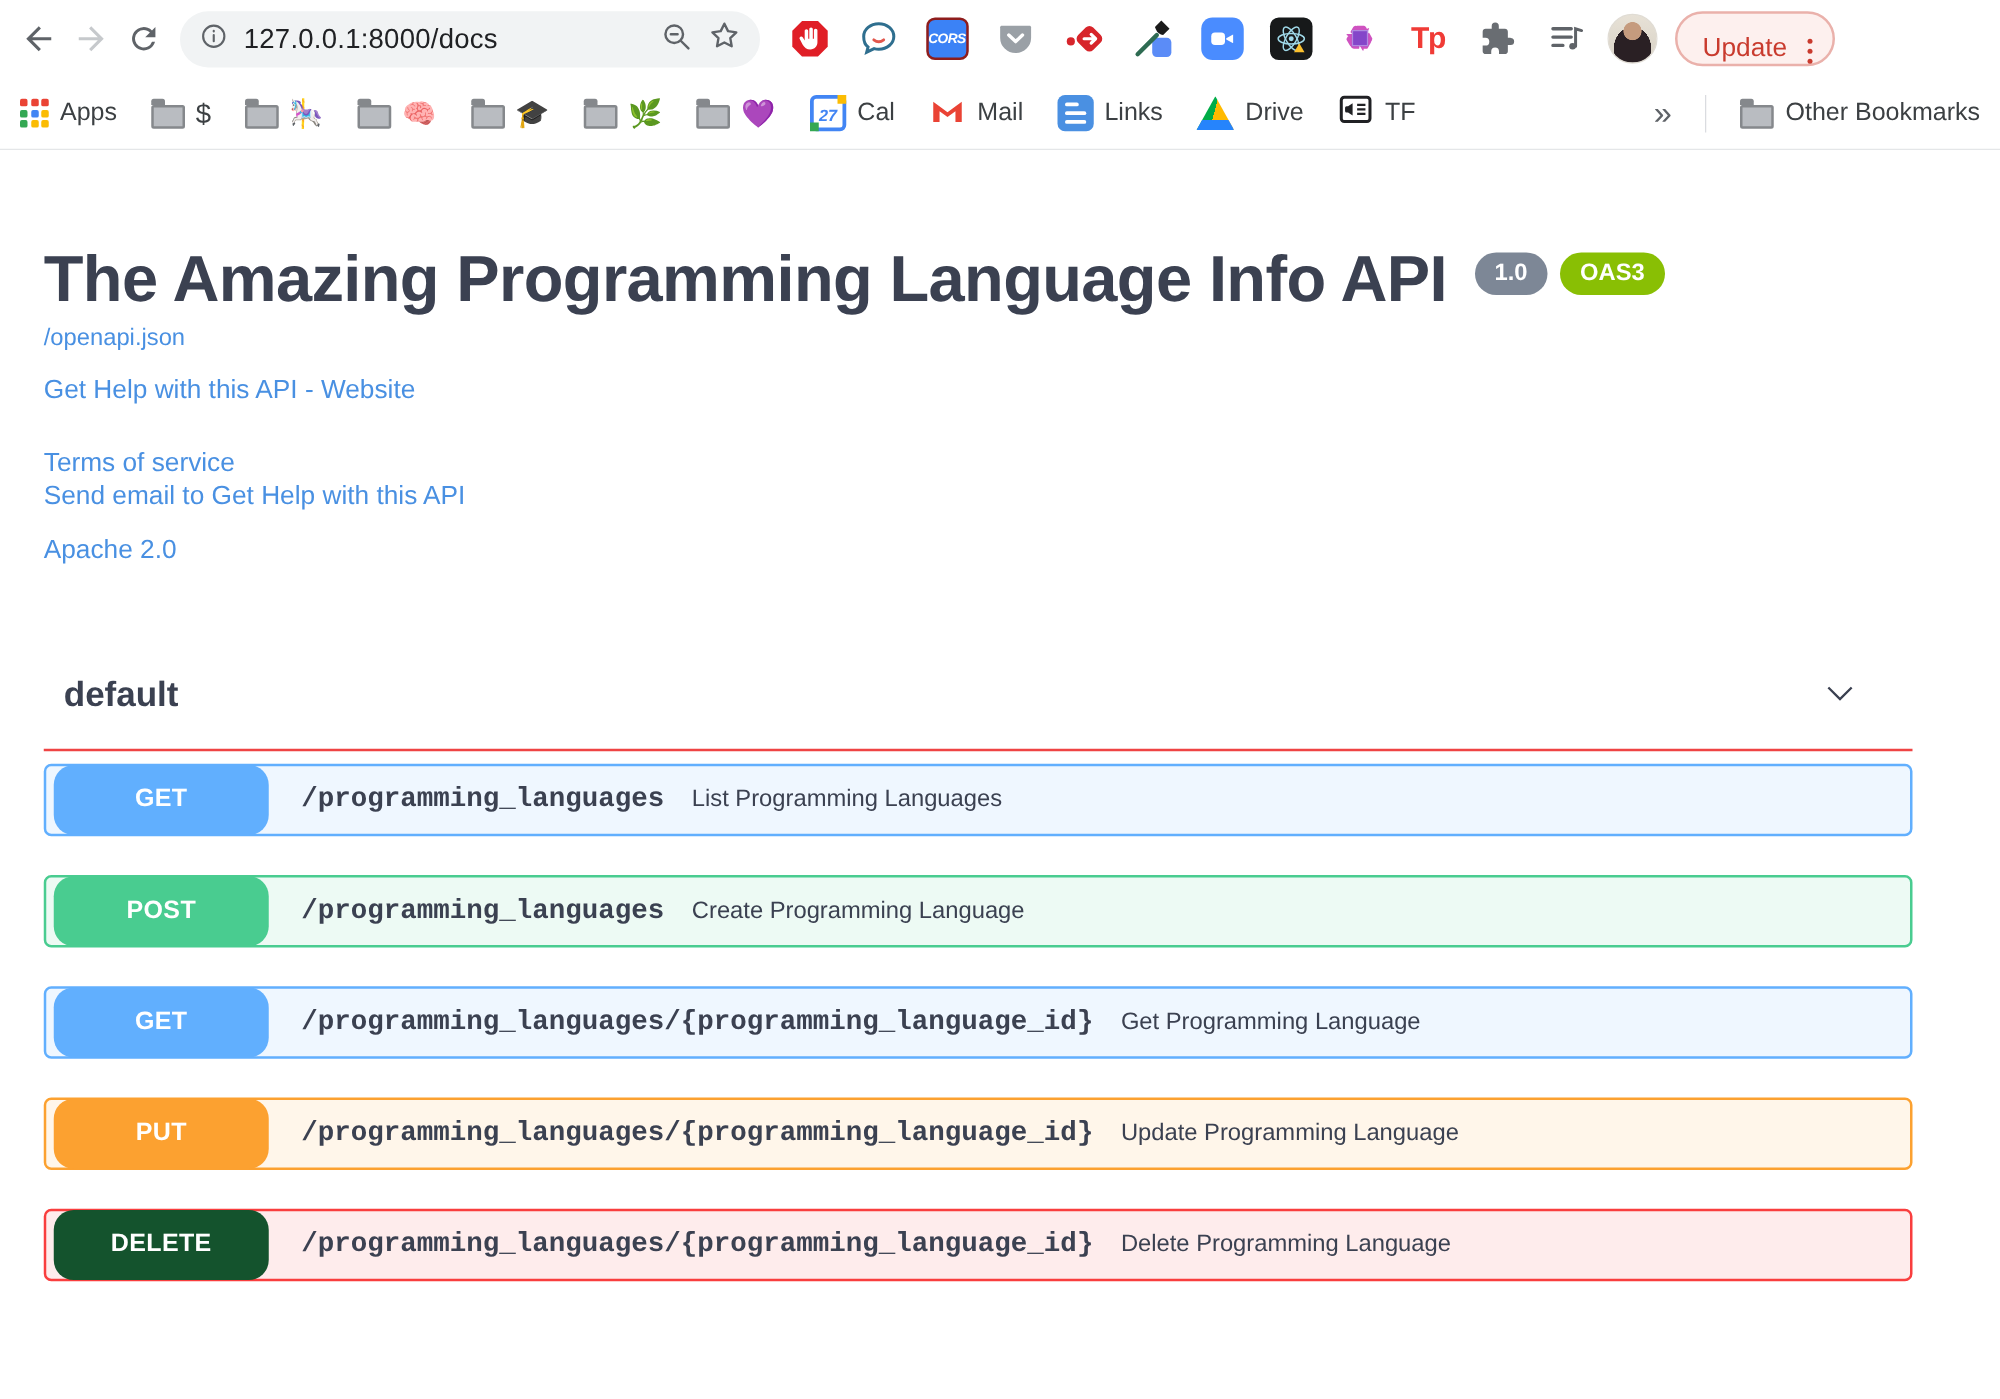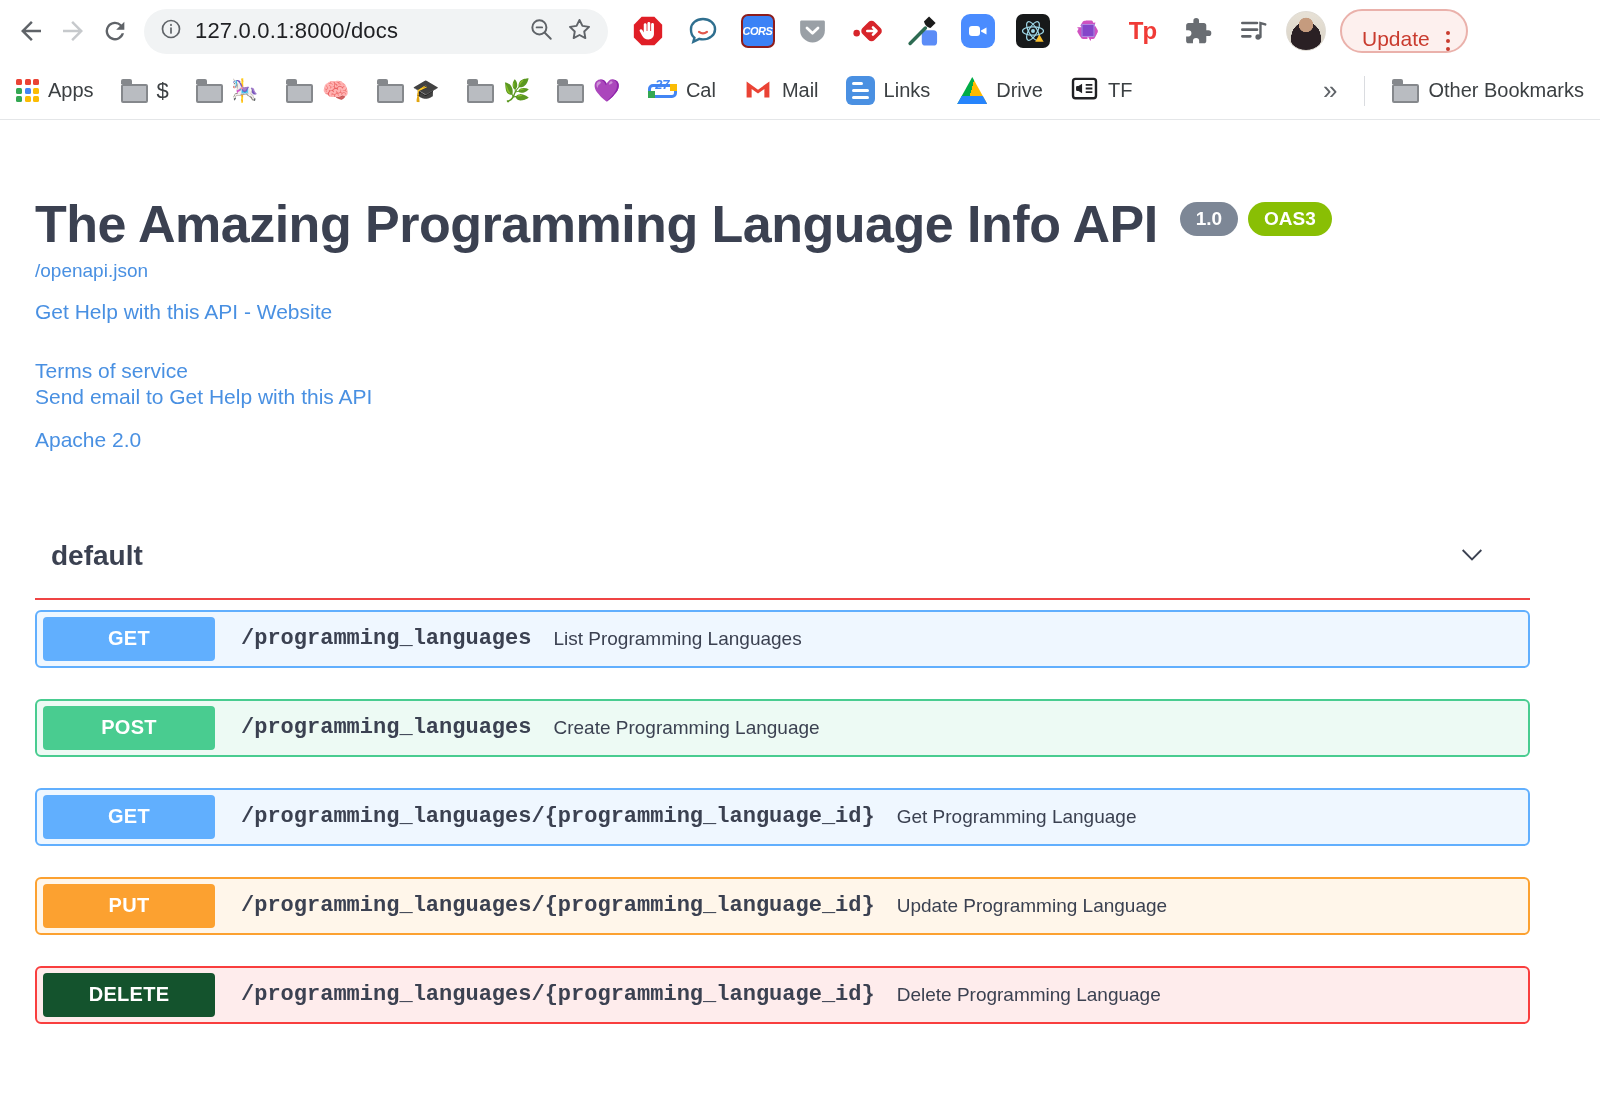--- a/index.html
+++ b/index.html
@@ -31,21 +31,21 @@
   .kebab i { width:4.5px; height:4.5px; border-radius:50%; background:#c93b2e; }
 
   
   .bookmarks { height:58px; display:flex; align-items:center; padding:0 16px; gap:27px; background:#fff; border-bottom:1px solid #e4e6e8; font-size:20px; color:#3c4043; }
   .bm-item { display:flex; align-items:center; gap:9px; flex:0 0 auto; }
   .apps-grid { display:grid; grid-template-columns:repeat(3,6px); grid-template-rows:repeat(3,6px); gap:2.5px; }
   .apps-grid i { border-radius:1.5px; }
   .folder { position:relative; width:27px; height:19px; background:#b9bcc1; border:2px solid #85888c; border-radius:2px; margin-top:5px; }
   .folder::before { content:""; position:absolute; top:-7px; left:-2px; width:11px; height:5px; background:#85888c; border-radius:2px 2px 0 0; }
   .emoji-label { font-size:22px; line-height:1; }
-  .cal-icon { width:29px; height:14px; background:#fff; border:3px solid #4285f4; border-radius:5px; display:flex; align-items:flex-end; justify-content:center; position:relative;font-style:italic; }
+  .cal-icon { width:29px; height:29px; background:#fff; border:3px solid #4285f4; border-radius:5px; display:flex; align-items:flex-end; justify-content:center; position:relative;font-style:italic; }
   .cal-day { font-size:13px; font-weight:bold; color:#4285f4; line-height:1.4; }
   .cal-icon::before { content:""; position:absolute; top:-3px; right:-3px; width:7px; height:7px; background:#fbbc04; }
   .cal-icon::after { content:""; position:absolute; bottom:-3px; left:-3px; width:7px; height:7px; background:#34a853; }
   .links-icon { width:29px; height:29px; background:#4a90e2; border-radius:6px; display:flex; flex-direction:column; align-items:center; justify-content:center; gap:3.5px; }
   .links-icon i { width:17px; height:3.2px; background:#fff; border-radius:2px; }
   .links-icon i.short { align-self:flex-start; margin-left:6px; width:11px; }
   .drive-icon { width:30px; height:27px; clip-path:polygon(50% 0,100% 100%,0 100%);
     background: linear-gradient(to top, #2684fc 0 30%, rgba(0,0,0,0) 30%), linear-gradient(105deg, #00ac47 0 48%, #ffba00 48%); }
   .chev-more { font-size:26px; color:#5f6368; }
   .bm-divider { width:1px; height:30px; background:#dadce0; }
@@ -65,21 +65,21 @@
   .link-terms { margin-top:32px; }
   .link-website { margin-top:16px; line-height:1.35; }
   .link-email { line-height:1.35; }
   .link-license { margin-top:17px; }
 
   .section-header { margin-top:86px; display:flex; align-items:center; justify-content:space-between; padding:0 42px 24px 16px; border-bottom:2px solid #ef4444; }
   .section-title { font-size:28px; font-weight:bold; color:#3b4151; }
 
   .opblock-list { margin-top:10px; }
   .opblock { height:58px; border:2px solid; border-radius:6px; display:flex; align-items:center; padding:0 10px 0 6px; margin-bottom:31px; }
-  .method { width:172px; height:44px; border-radius:4px; color:#fff; font-weight:bold; font-size:20px; display:flex; align-items:center; justify-content:center; letter-spacing:.3px; flex:0 0 auto; }
+  .method { width:172px; height:56px; border-radius:16px; color:#fff; font-weight:bold; font-size:20px; display:flex; align-items:center; justify-content:center; letter-spacing:.3px; flex:0 0 auto; }
   .path { font-family:"Liberation Mono", monospace; font-weight:bold; font-size:22px; color:#3b4151; margin-left:26px; white-space:nowrap; }
   .summary { font-size:19px; color:#3b4151; margin-left:22px; white-space:nowrap; }
 </style>
 </head>
 <body>
 
 <div class="toolbar">
   <span class="nav-btn">
     <svg width="30" height="30" viewBox="0 0 24 24" fill="#5f6368">
         <path d="M20 11H7.8l5.6-5.6L12 4l-8 8 8 8 1.4-1.4L7.8 13H20z"></path>

